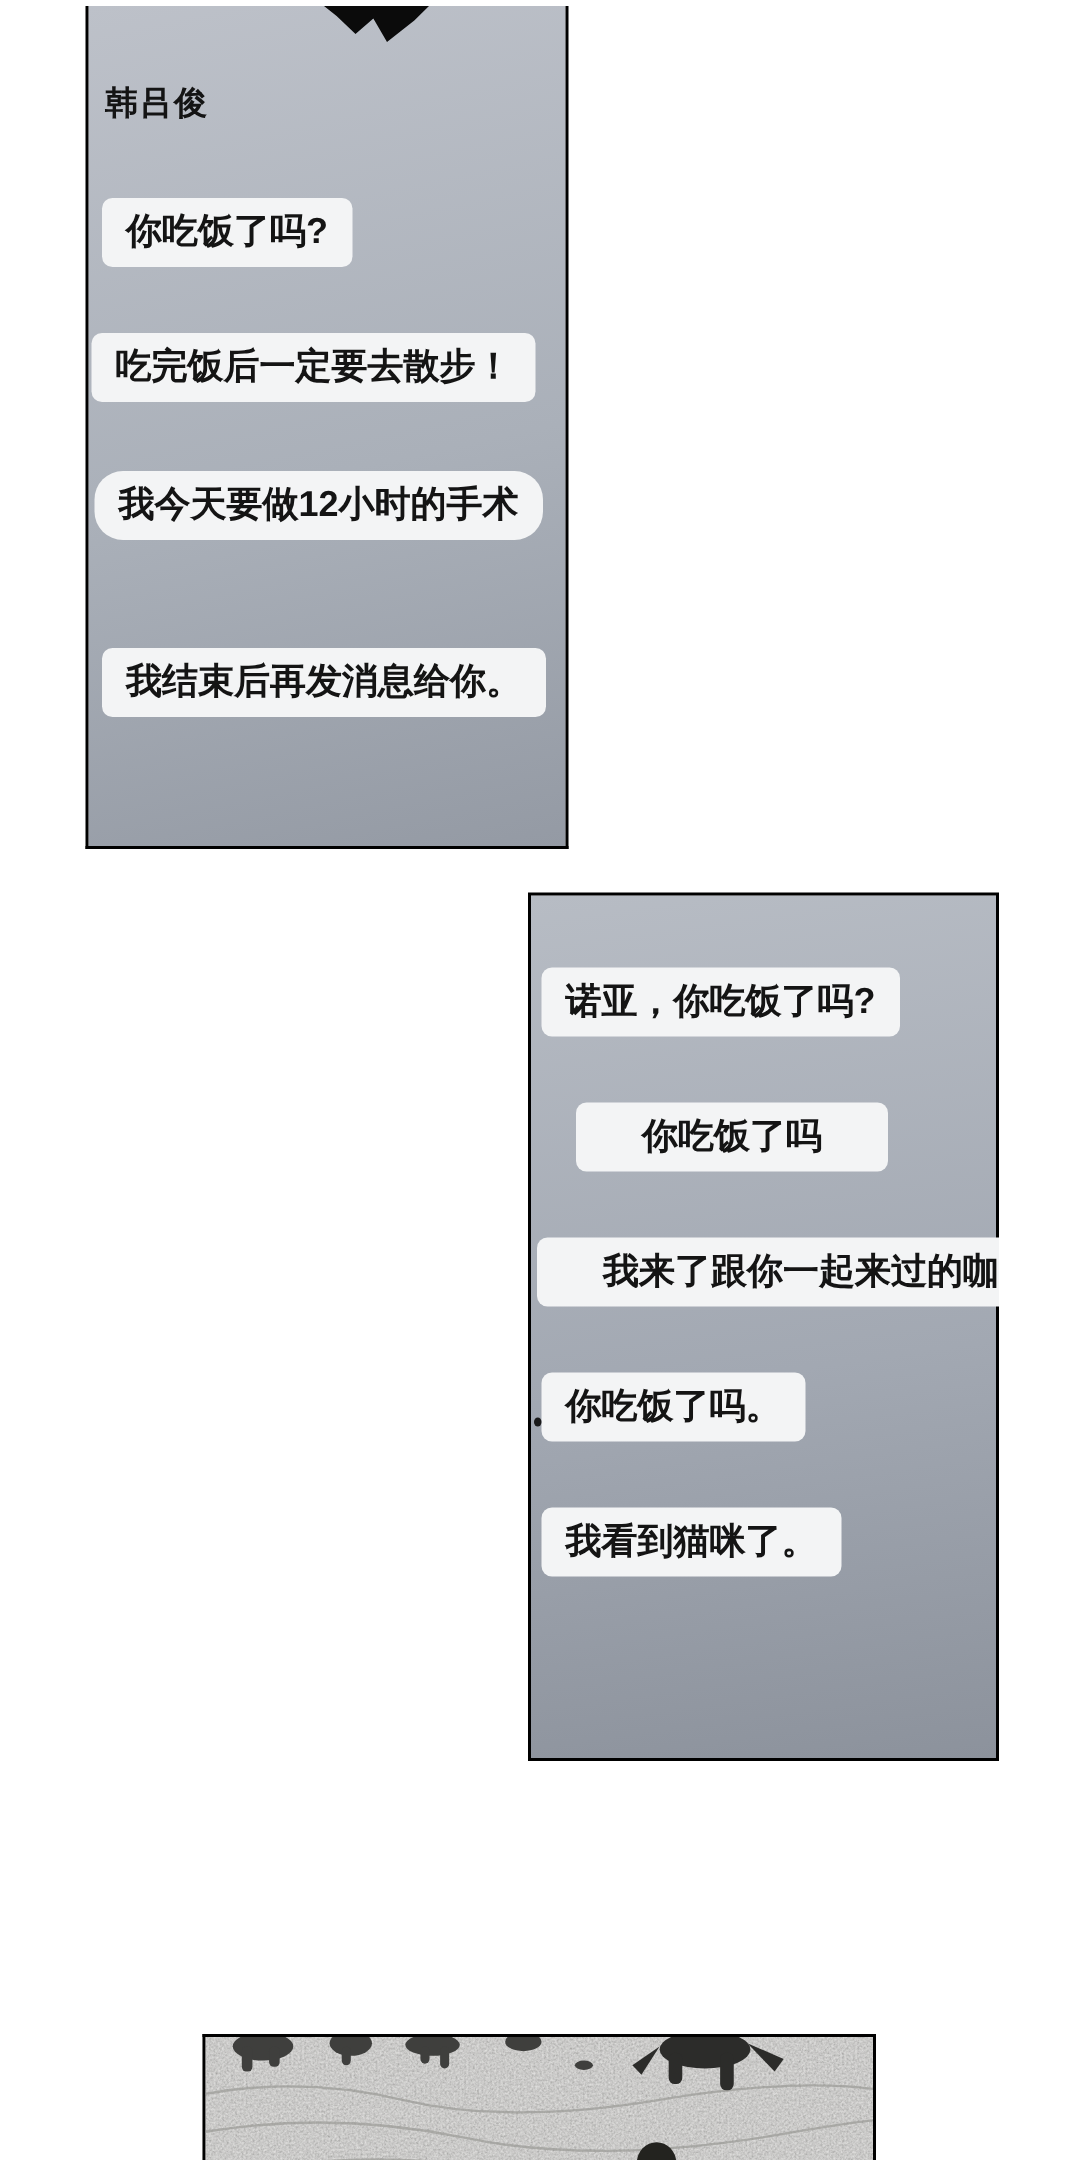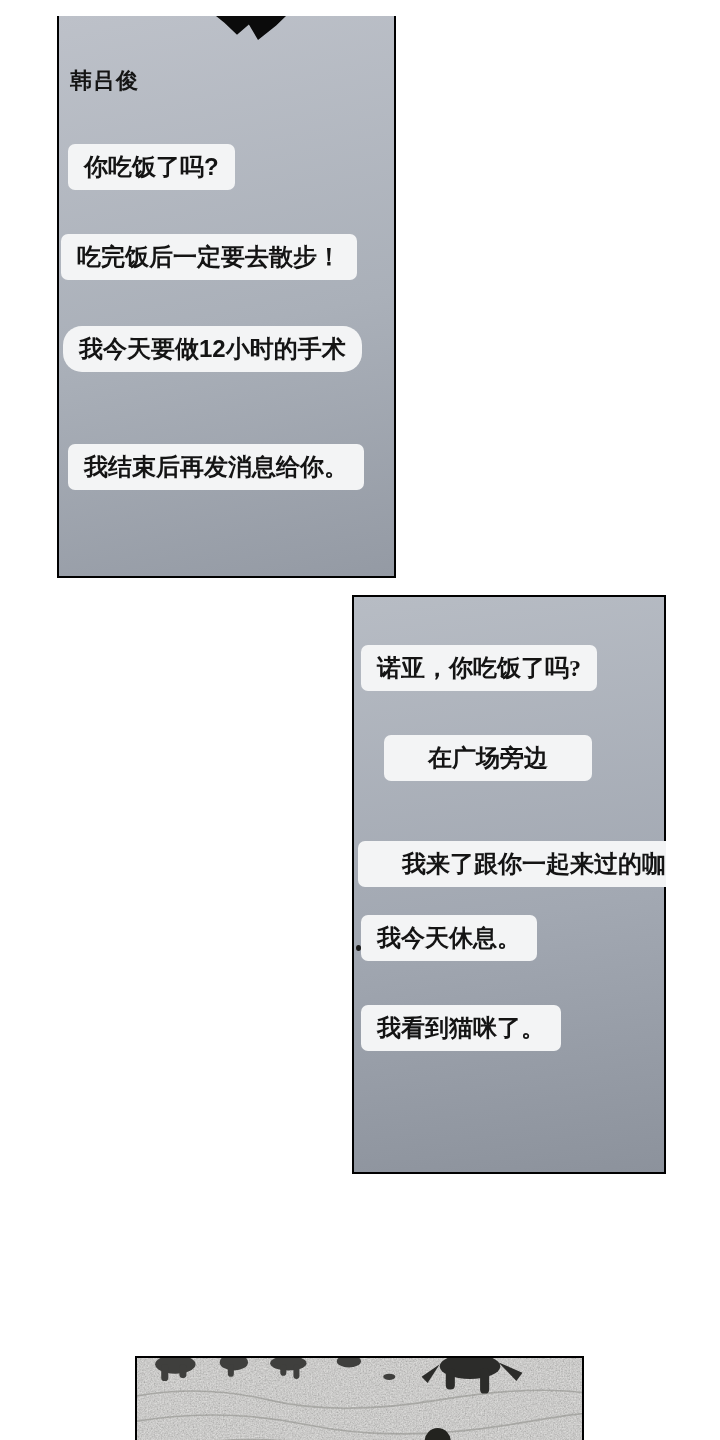--- a/index.html
+++ b/index.html
@@ -13,27 +13,26 @@
   }
   .page { position: absolute; inset: 0; }
 
   .panel {
     position: absolute;
     border: 2px solid var(--border, #000);
   }
 
   
   .chat1 {
-    left: 57px; top: 16px; width: 318px; height: 560px;
+    left: 57px; top: 4px; width: 318px; height: 560px;
     border-top: none;
     background: linear-gradient(168deg,
       var(--panel1-top, #bdc1c9) 0%,
       #aab0b9 55%,
       var(--panel1-bottom, #949aa4) 100%);
-    padding-left: 17px;
   }
 
   
   .chat2 {
     left: 352px; top: 595px; width: 310px; height: 575px;
     background: linear-gradient(172deg,
       var(--panel2-top, #b7bcc4) 0%,
       #a2a8b2 55%,
       var(--panel2-bottom, #8c929c) 100%);
   }
@@ -65,23 +64,23 @@
     line-height: 24px;
     padding: 11px 16px;
     white-space: nowrap;
   }
 
   .m1-1 { left: 9px;  top: 128px; }
   .m1-2 { left: 2px;  top: 218px; }
   .m1-3 { left: 4px;  top: 310px; border-radius: 19px; }
   .m1-4 { left: 9px;  top: 400px; margin-top: 28px; }
 
-  .m2-1 { left: 7px;  top: 48px; font-family: Liberation Serif, serif; }
+  .m2-1 { left: 7px;  top: 48px; }
   .m2-2 { left: 30px; top: 138px; padding: 11px 44px; }
-  .m2-3 { left: 4px;  top: 244px; right: -2px; border-radius: 7px 0 0 7px; overflow: hidden; padding-left: 44px; }
+  .m2-3 { left: 4px;  top: 228px; right: -2px; border-radius: 7px 0 0 7px; overflow: hidden; padding-left: 44px; }
   .m2-4 { left: 7px;  top: 318px; }
   .m2-5 { left: 7px;  top: 408px; text-align: right; }
 
   
   .torn {
     position: absolute;
     left: 157px; top: 0; width: 70px; height: 24px;
     background: #0b0b0b;
     clip-path: polygon(0 0, 100% 0, 86% 40%, 60% 100%, 47% 35%, 30% 78%, 12% 28%);
   }
@@ -106,23 +105,23 @@
     <div class="torn"></div>
     <div class="sender">韩吕俊</div>
     <div class="bubble m1-1">你吃饭了吗?</div>
     <div class="bubble m1-2">吃完饭后一定要去散步！</div>
     <div class="bubble m1-3">我今天要做12小时的手术</div>
     <div class="bubble m1-4">我结束后再发消息给你。</div>
   </section>
 
   <section class="panel chat2">
     <div class="bubble m2-1">诺亚，你吃饭了吗?</div>
-    <div class="bubble m2-2">在广场旁边</div>
+    <div class="bubble m2-2">你吃饭了吗</div>
     <div class="bubble m2-3">我来了跟你一起来过的咖</div>
-    <div class="bubble m2-4">我今天休息。</div>
+    <div class="bubble m2-4">你吃饭了吗。</div>
     <div class="bubble m2-5">我看到猫咪了。</div>
     <div class="dot"></div>
   </section>
 
   <section class="panel photo">
     <svg viewBox="0 0 441 86" preserveAspectRatio="none">
       <defs>
         <filter id="grain" x="0" y="0" width="100%" height="100%">
           <feTurbulence type="fractalNoise" baseFrequency="0.7" numOctaves="3" seed="11" stitchTiles="stitch"></feTurbulence>
           <feColorMatrix type="saturate" values="0"></feColorMatrix>

